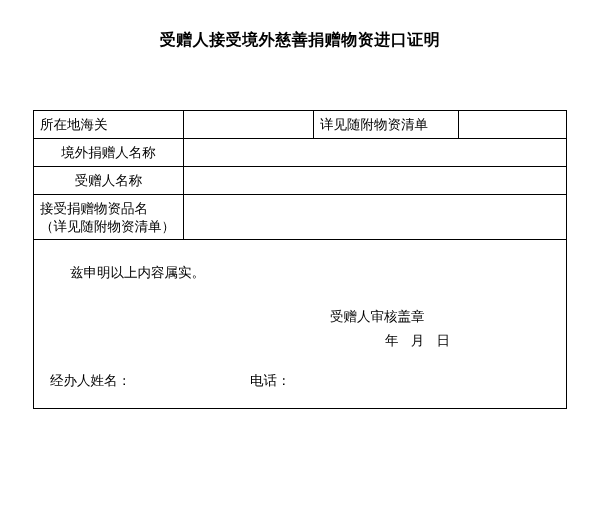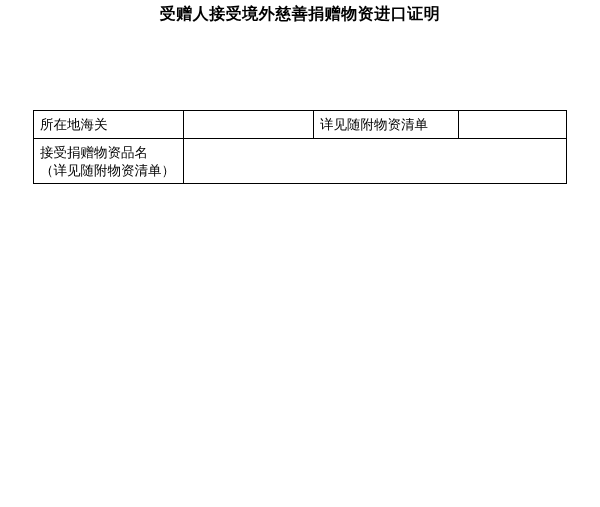--- a/index.html
+++ b/index.html
@@ -18,21 +18,21 @@
   .page {
     width: 600px;
     height: 507px;
     position: relative;
   }
   .doc-title {
     text-align: center;
     font-size: 16px;
     font-weight: bold;
     letter-spacing: 0.5px;
-    padding-top: 4px;
+    padding-top: 30px;
   }
   .table-wrap {
     position: absolute;
     left: 33px;
     top: 110px;
     width: 533px;
   }
   table.form {
     border-collapse: collapse;
     width: 533px;
@@ -100,21 +100,40 @@
         <col style="width:108px">
       </colgroup>
       <tbody>
         <tr>
           <td class="lbl lbl-left">所在地海关</td>
           <td></td>
           <td class="lbl lbl-left">详见随附物资清单</td>
           <td></td>
         </tr>
         <tr>
+          <td class="lbl lbl-center">境外捐赠人名称</td>
+          <td colspan="3"></td>
+        </tr>
+        <tr>
+          <td class="lbl lbl-center">受赠人名称</td>
+          <td colspan="3"></td>
+        </tr>
+        <tr>
           <td class="lbl cell-multiline tall" style="white-space:pre-line;">接受捐赠物资品名
 （详见随附物资清单）</td>
           <td colspan="3" class="tall"></td>
+        </tr>
+        <tr>
+          <td colspan="4" class="statement-cell">
+            <div class="statement-inner">
+              <div class="stmt-line s1">兹申明以上内容属实。</div>
+              <div class="stmt-line s2">受赠人审核盖章</div>
+              <div class="stmt-line s3">年  月  日</div>
+              <div class="stmt-line s4">经办人姓名：</div>
+              <div class="stmt-line s5">电话：</div>
+            </div>
+          </td>
         </tr>
       </tbody>
     </table>
   </div>
 
 </div>
 
 </body></html>

